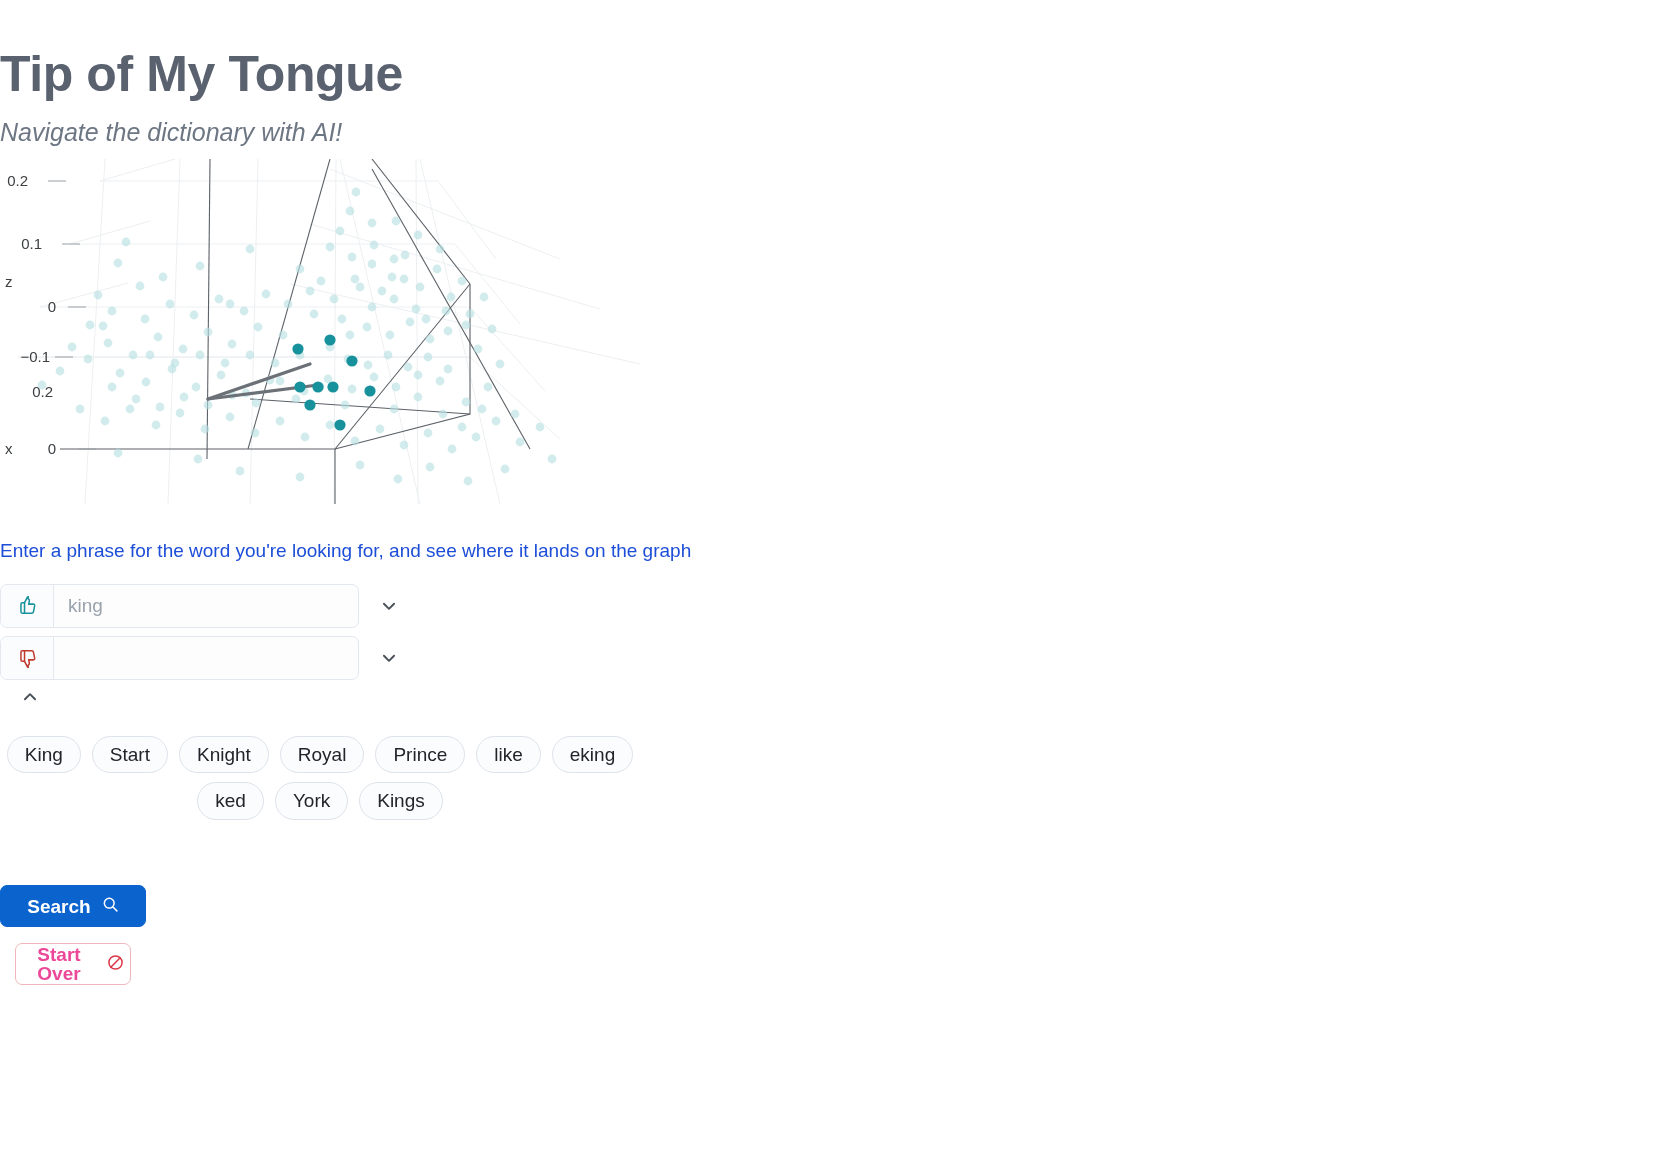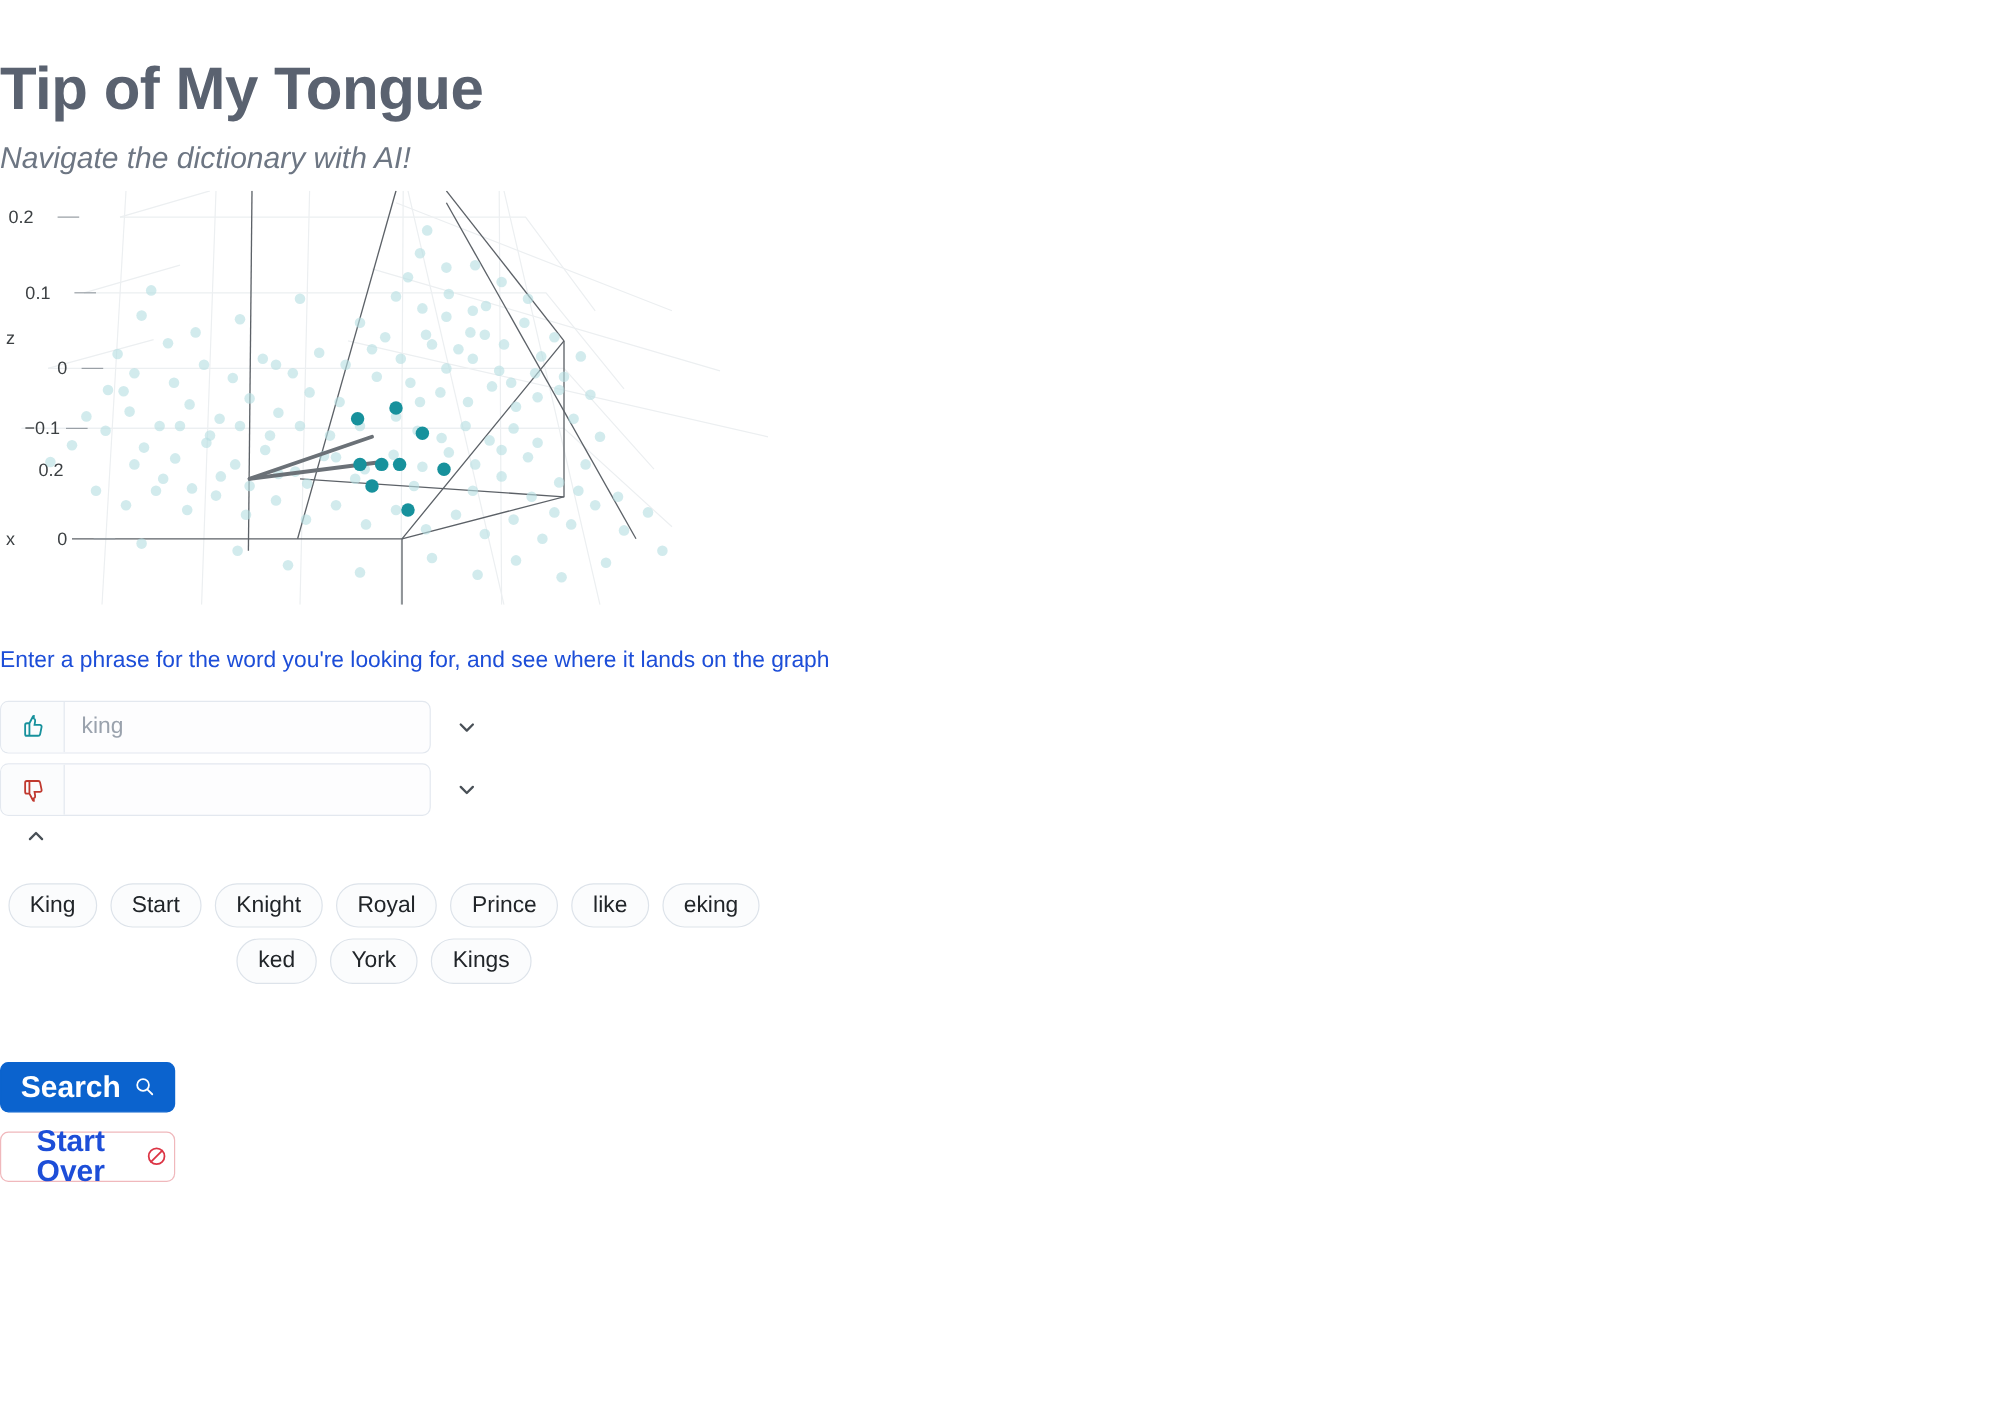--- a/index.html
+++ b/index.html
@@ -177,38 +177,38 @@
     flex-direction: column;
     align-items: center;
     gap: 16px;
   }
   .btn {
     display: inline-flex;
     align-items: center;
     justify-content: center;
     gap: 11px;
     font-family: "Liberation Sans", sans-serif;
-    font-size: 25px;
+    font-size: 19px;
     font-weight: bold;
     border-radius: 7px;
     cursor: pointer;
     line-height: 1;
   }
   .btn-search {
     background: #0b63ce;
     border: 1px solid #0b63ce;
     color: #ffffff;
     width: 146px;
     height: 42px;
   }
   .btn-start-over {
     background: #ffffff;
     border: 1px solid #f0b8bc;
-    color: #1d4ed8;
-    width: 146px;
+    color: #ec4899;
+    width: 116px;
     height: 42px;
   }
 </style>
 </head>
 <body>
 
 <div class="page">
 
   <h1 class="app-title">Tip of My Tongue</h1>
   <h2 class="app-subtitle">Navigate the dictionary with AI!</h2>

